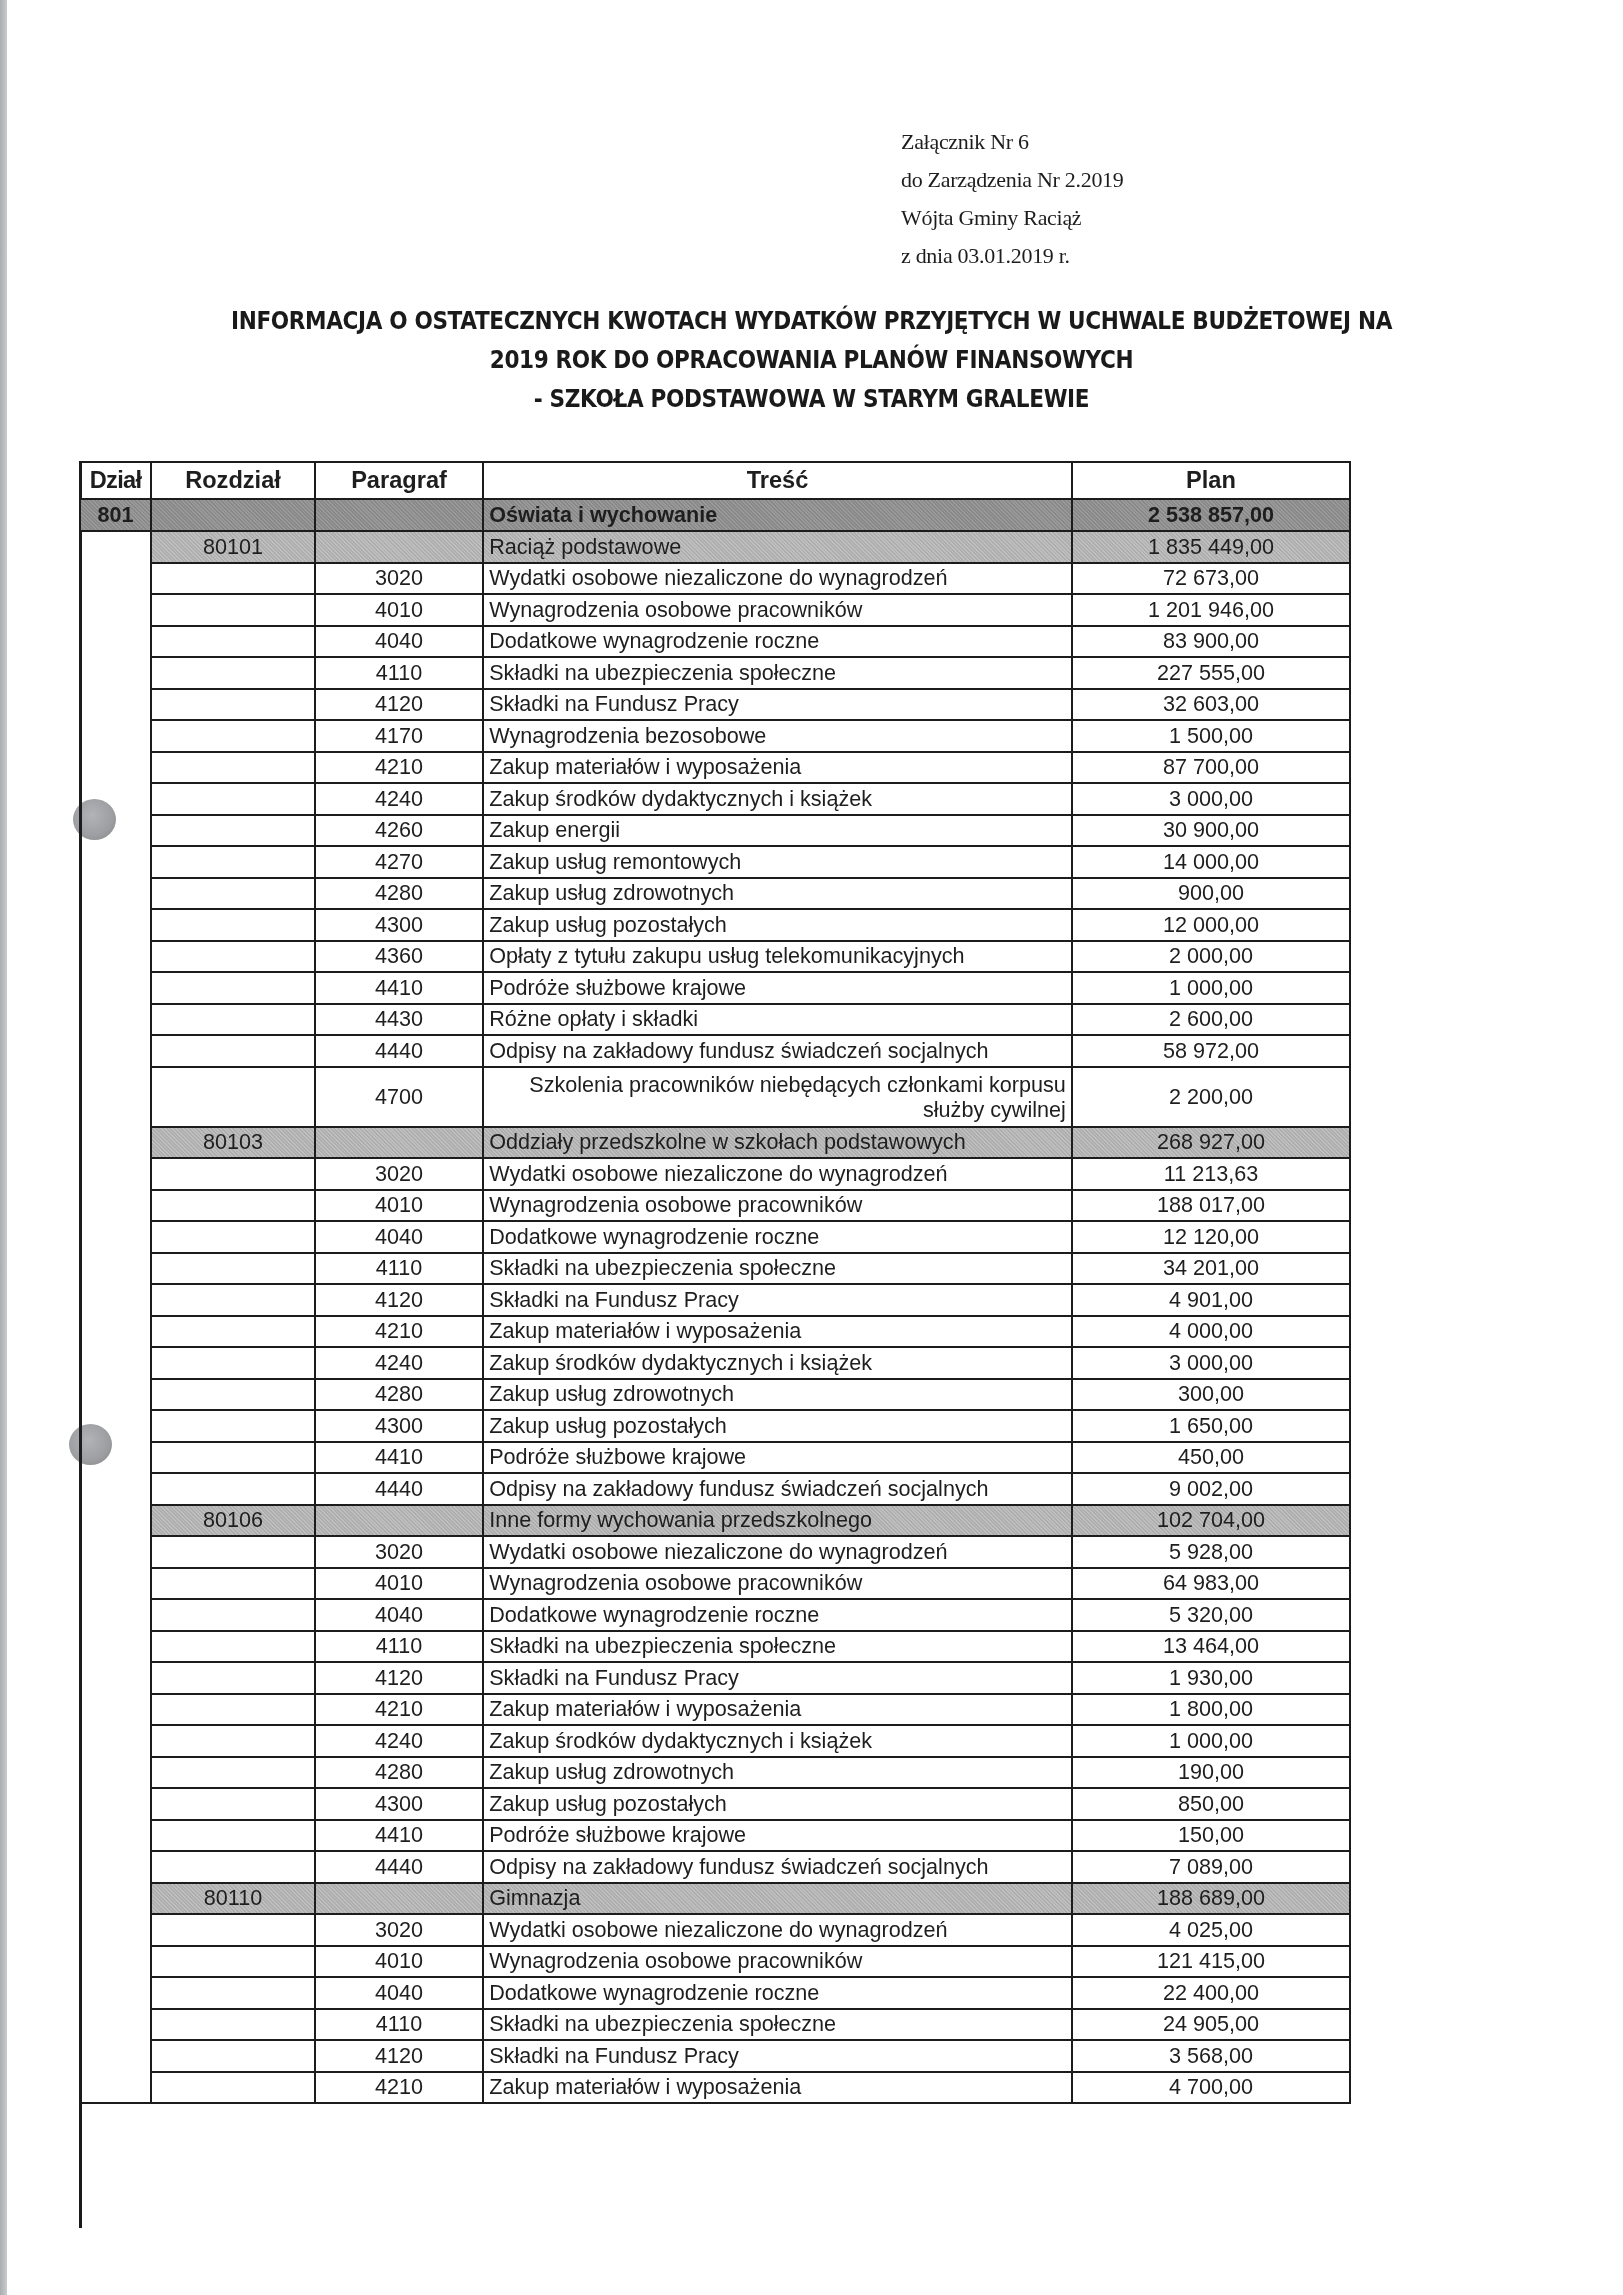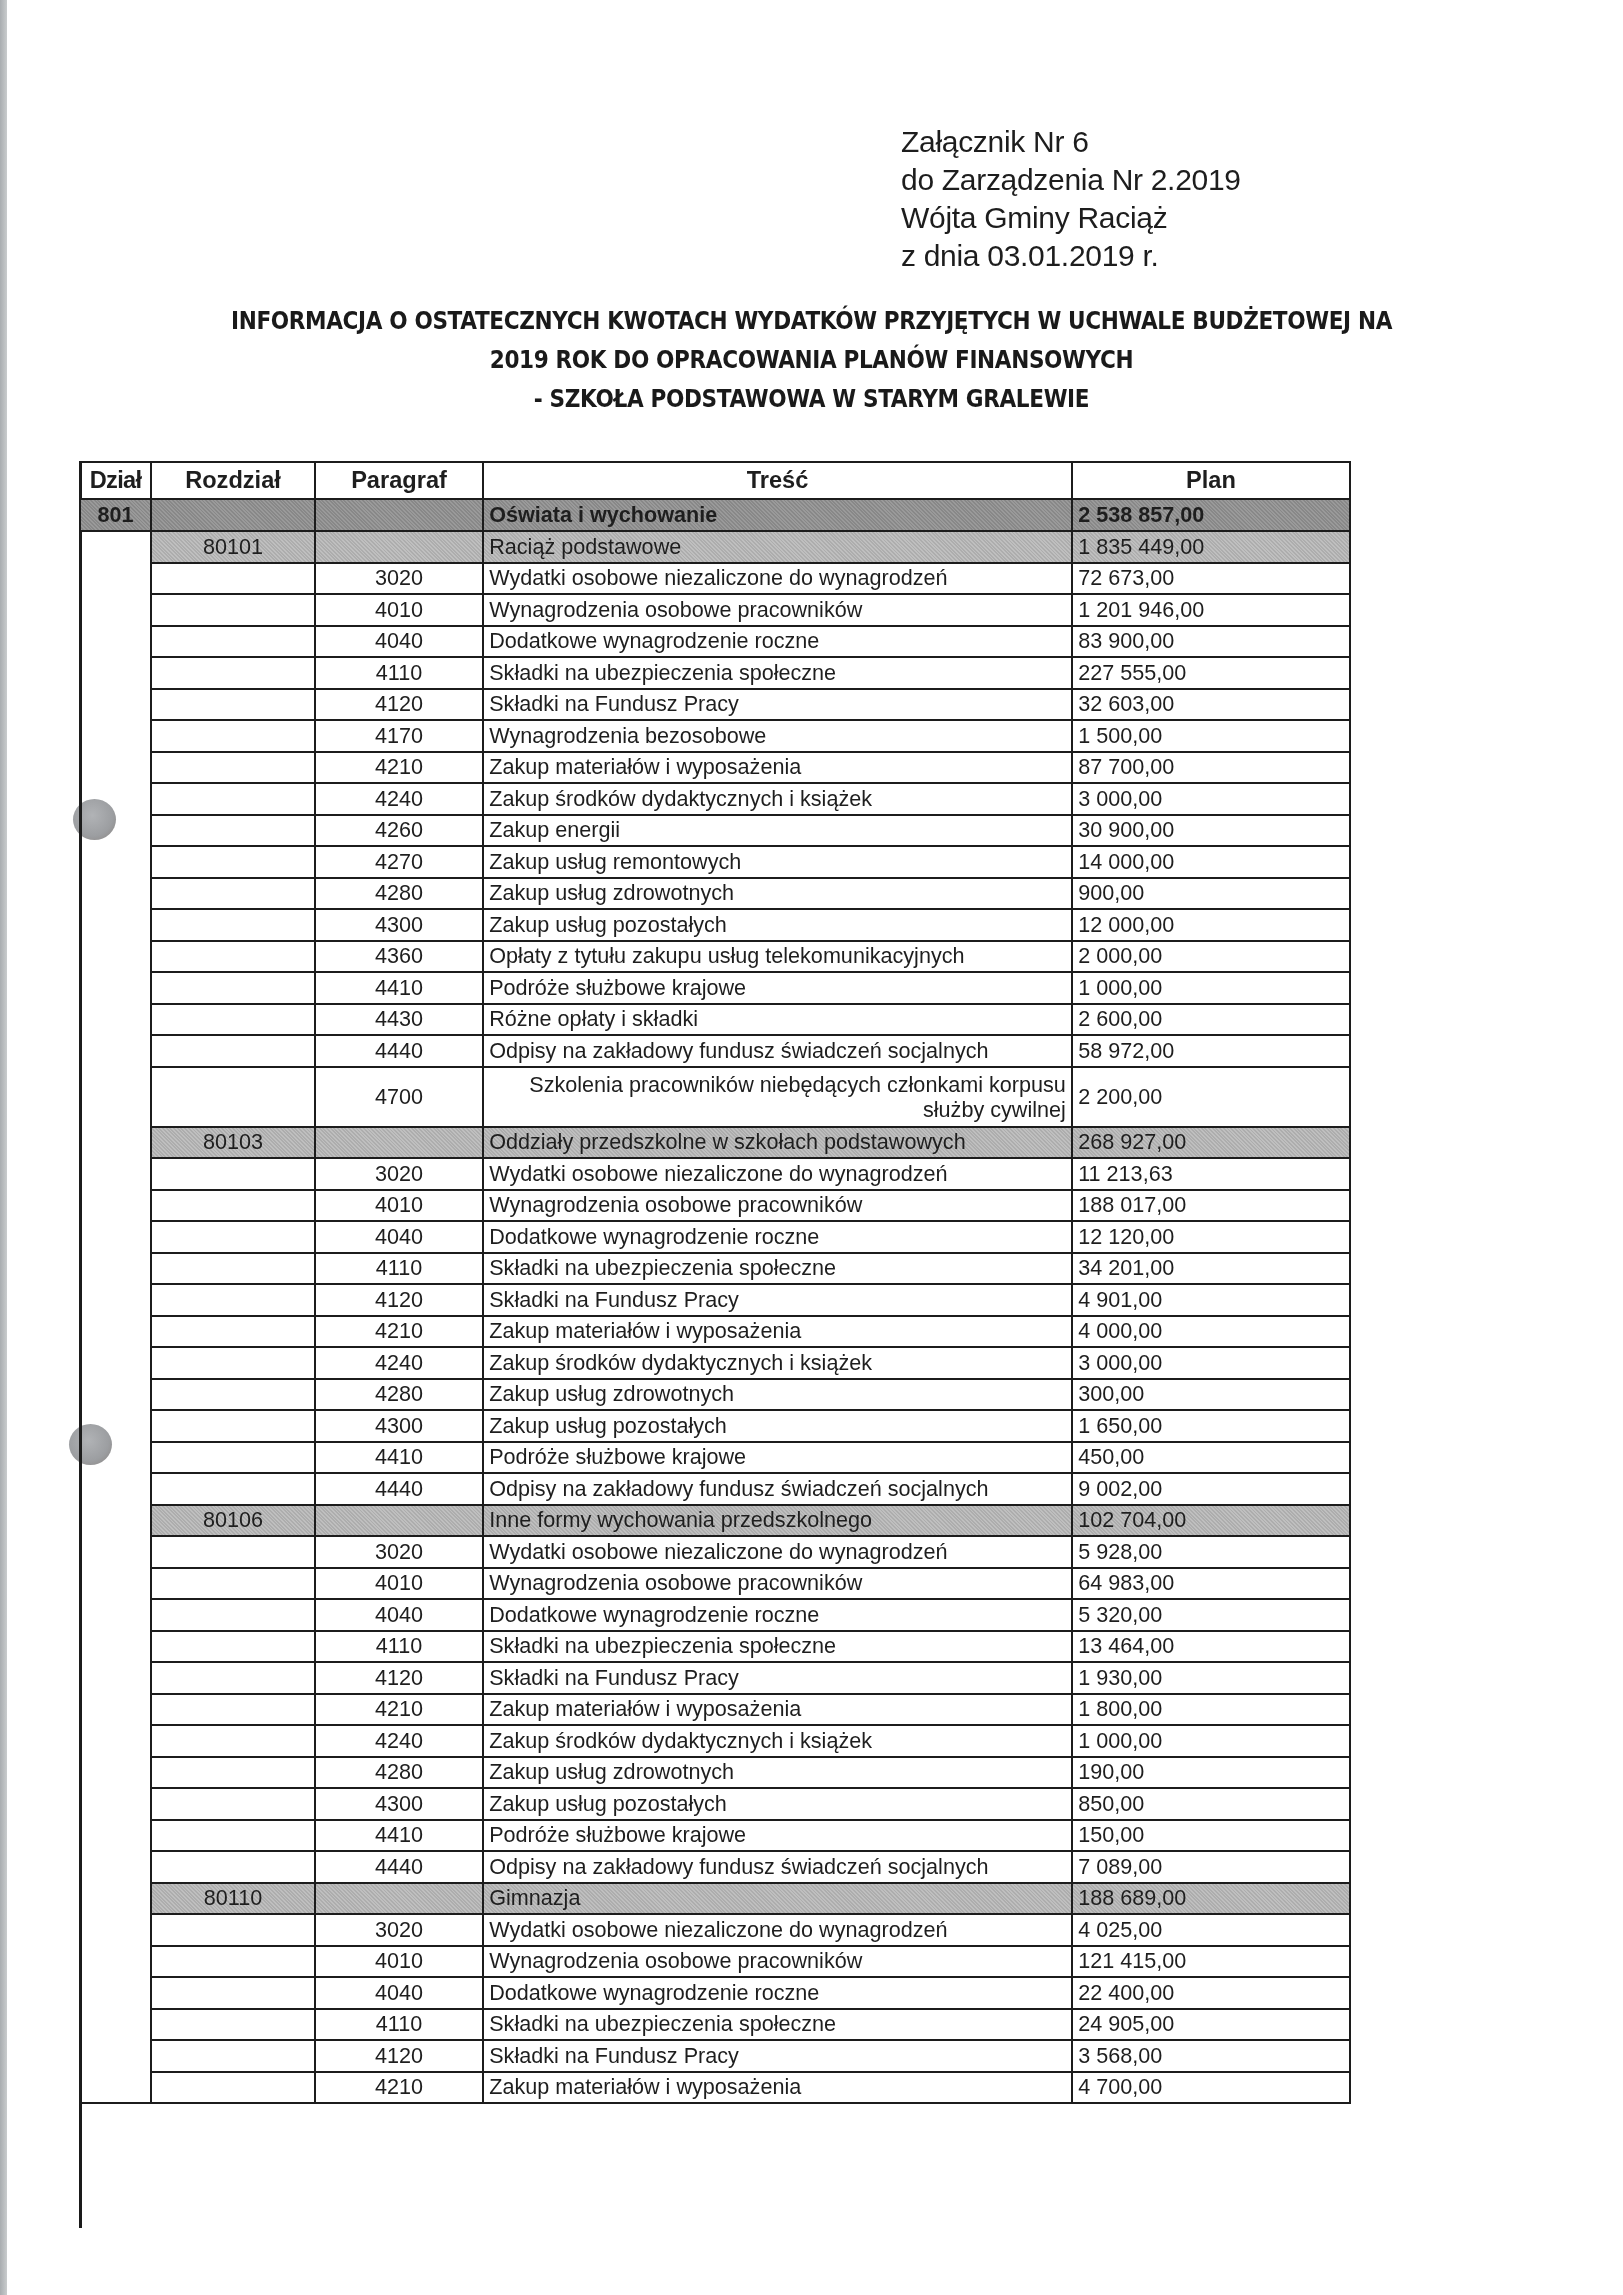--- a/index.html
+++ b/index.html
@@ -15,21 +15,21 @@
   }
   .punch-hole {
     position: absolute; width: 43px; height: 41px; border-radius: 50%;
     background: radial-gradient(circle at 45% 40%, #b1b3b6 0%, #9c9ea1 60%, #8f8c8b 85%);
   }
   .punch-1 { left: 73px; top: 799px; }
   .punch-2 { left: 69px; top: 1424px; }
 
   .attachment {
     position: absolute; left: 901px; top: 123px;
-    font-family: Liberation Sans, sans-serif; font-size: 30px; line-height: 38px;
+    font-family: Liberation Serif, serif; font-size: 22px; line-height: 38px;
     color: #1d1d1d; letter-spacing: -0.3px;
   }
   .attachment div { white-space: nowrap; }
 
   .doc-title {
     position: absolute; left: 0; width: 1623px; top: 302px;
     text-align: center;
     font-family: "DejaVu Sans", sans-serif; font-weight: bold;
     font-size: 24px; line-height: 39px; color: #1a1a1a;
     letter-spacing: -0.4px;
@@ -59,21 +59,21 @@
     font-size: 21.6px;
     white-space: nowrap;
     overflow: hidden;
     vertical-align: middle;
   }
   table.budget th {
     height: 35px; font-weight: bold; font-size: 23.6px; text-align: center;
     border-top: 2.6px solid #1c1c1c;
   }
   table.budget th.h-dzial { padding: 0 4px; letter-spacing: -0.7px; }
-  td.num { text-align: left; padding-right: 2.6px; }
+  td.num { text-align: center; padding-right: 2.6px; }
   td.center { text-align: center; }
   td.tresc { text-align: left; padding-left: 5.2px; }
 
   tr.row-dzial td {
     background: #8f8f8f;
     background-image: repeating-linear-gradient(45deg, rgba(255,255,255,0.10) 0 1.3px, rgba(0,0,0,0.05) 1.3px 2.6px);
     font-weight: bold; height: 30px; margin-top: 41px;
   }
   tr.row-rozdzial td.shaded {
     background: #b6b6b6;

